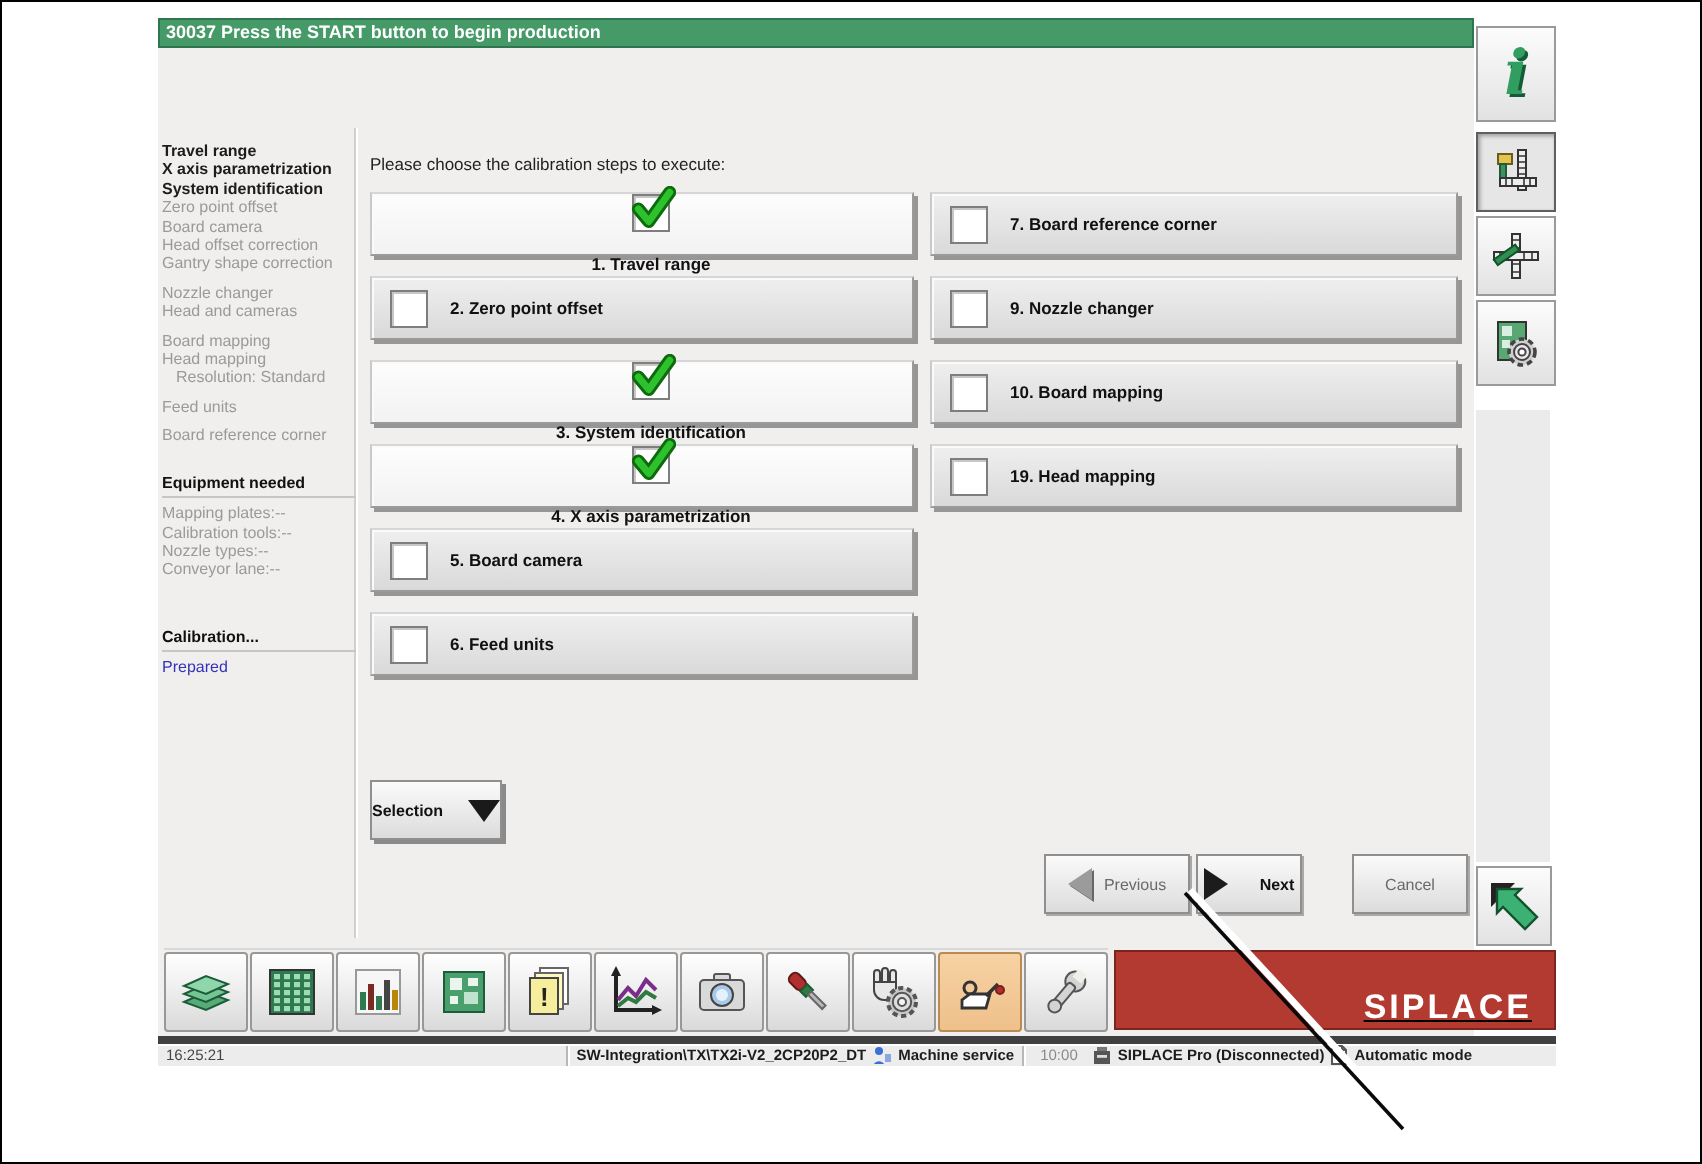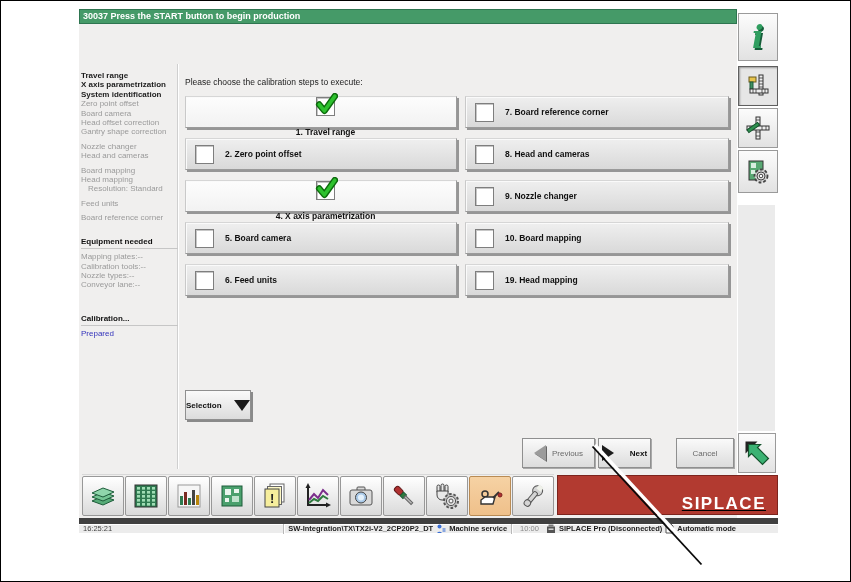--- a/index.html
+++ b/index.html
@@ -31,21 +31,21 @@
   .step.checked{background:linear-gradient(180deg,#fdfdfd,#f2f2f2);flex-direction:column;}
   .cb{width:17px;height:17px;background:#fff;border:1px solid #7e7e7e;box-shadow:inset 1px 1px 0 #c7c7c7;position:relative;flex:0 0 auto;}
   .cb svg{position:absolute;left:-2px;top:-5px;width:23px;height:23px;display:none;}
   .step.checked .cb svg{display:block;}
   .step-label{font-size:8.5px;font-weight:bold;color:#111;white-space:nowrap;}
   
   .btn3d{background:linear-gradient(180deg,#fafafa,#dcdcdc);border:1px solid #8f8f8f;box-sizing:border-box;
          display:flex;align-items:center;justify-content:center;cursor:pointer;}
   .sel-btn{position:absolute;left:106px;top:381px;width:66px;height:30px;gap:7px;box-shadow:2px 2px 0 #8a8a8a;font-size:8px;font-weight:bold;color:#111;justify-content:space-between;}
   .tri-down{width:0;height:0;border-left:8px solid transparent;border-right:8px solid transparent;border-top:11px solid #1a1a1a;}
-  .nav-btn{position:absolute;top:429px;height:30px;gap:6px;font-size:8px;box-shadow:1px 1px 0 #a9a9a9;}
+  .nav-btn{position:absolute;top:418px;height:30px;gap:6px;font-size:8px;box-shadow:1px 1px 0 #a9a9a9;}
   .nav-prev{left:443px;width:73px;color:#6a6a6a;}
   .nav-next{left:519px;width:53px;color:#111;font-weight:bold;gap:16px;}
   .nav-cancel{left:597px;width:58px;color:#6a6a6a;}
   .tri-left{width:0;height:0;border-top:8px solid transparent;border-bottom:8px solid transparent;border-right:12px solid #9b9b9b;filter:drop-shadow(1px 1px 0 #666);}
   .tri-right{width:0;height:0;border-top:8px solid transparent;border-bottom:8px solid transparent;border-left:12px solid #1c1c1c;}
   
   .toolbar{position:absolute;left:3px;top:465px;display:flex;gap:1px;border-top:1px solid #d8d8d8;padding-top:1px;}
   .tb-btn{width:42px;height:40px;background:linear-gradient(180deg,#ffffff,#dadada);border:1px solid #989898;border-radius:2px;
           box-sizing:border-box;display:flex;align-items:center;justify-content:center;cursor:pointer;}
   .tb-btn.active{background:linear-gradient(180deg,#f6d2a4,#efc08a);border-color:#b98b54;}
@@ -53,21 +53,21 @@
           display:flex;align-items:flex-end;justify-content:flex-end;padding-right:11px;text-decoration:underline;}
   .logo{color:#fff;font-weight:bold;font-size:17px;letter-spacing:1.5px;}
   
   .rstrip{position:absolute;left:659px;top:196px;width:37px;height:226px;background:#ebebeb;}
   .r-btn{position:absolute;left:659px;width:40px;background:linear-gradient(180deg,#fcfcfc,#e2e2e2);border:1px solid #9a9a9a;
          box-sizing:border-box;display:flex;align-items:center;justify-content:center;cursor:pointer;}
   .r-btn.pressed{background:#e6e6e6;border-color:#5f5f5f;box-shadow:inset 1px 1px 2px #9a9a9a;}
   .info-glyph{font-family:"DejaVu Serif","Liberation Serif",serif;font-style:italic;font-weight:bold;font-size:31px;
               color:#2f9e5f;text-shadow:1.5px 1.5px 0 #145c38;line-height:1;}
   
-  .statusbar{position:absolute;left:0;top:509px;width:699px;height:15px;background:#ececec;border-top:6px solid #404040;
+  .statusbar{position:absolute;left:0;top:509px;width:699px;height:15px;background:#ececec;border-top:4px solid #404040;
              box-shadow:inset 0 1px 0 #fff;display:flex;align-items:center;font-size:7.5px;color:#444;box-sizing:border-box;}
   .sb-time{margin-left:4px;}
   .sb-sep{width:1px;height:10px;background:#b8b8b8;box-shadow:1px 0 0 #fff;margin:0 4px;}
   .sb-bold{font-weight:bold;color:#1c1c1c;white-space:nowrap;}
   .sb-dim{color:#8a8a8a;}
   .sb-ico{display:inline-flex;margin:0 3px;}
   .spacer{flex:1;}
   
   .overlay{position:absolute;left:0;top:0;width:851px;height:582px;pointer-events:none;z-index:90;}
 </style>
@@ -137,39 +137,44 @@
           <span class="cb"></span>
           <span class="step-label">2. Zero point offset</span>
         </div>
         <div class="step checked">
           <span class="cb">
             <svg viewBox="0 0 22 22">
               <polyline points="4,11 9,17 19,3" fill="none" stroke="#0d6b0d" stroke-width="6.2" stroke-linecap="round" stroke-linejoin="round"></polyline>
               <polyline points="4,11 9,17 19,3" fill="none" stroke="#2dc12e" stroke-width="3.4" stroke-linecap="round" stroke-linejoin="round"></polyline>
             </svg>
           </span>
+          <span class="step-label">3. System identification</span>
+        </div>
+        <div class="step checked">
+          <span class="cb">
+            <svg viewBox="0 0 22 22">
+              <polyline points="4,11 9,17 19,3" fill="none" stroke="#0d6b0d" stroke-width="6.2" stroke-linecap="round" stroke-linejoin="round"></polyline>
+              <polyline points="4,11 9,17 19,3" fill="none" stroke="#2dc12e" stroke-width="3.4" stroke-linecap="round" stroke-linejoin="round"></polyline>
+            </svg>
+          </span>
           <span class="step-label">4. X axis parametrization</span>
         </div>
         <div class="step">
           <span class="cb"></span>
           <span class="step-label">5. Board camera</span>
         </div>
         <div class="step">
           <span class="cb"></span>
           <span class="step-label">6. Feed units</span>
         </div>
       </div>
     <div class="col col2">
         <div class="step">
           <span class="cb"></span>
           <span class="step-label">7. Board reference corner</span>
-        </div>
-        <div class="step">
-          <span class="cb"></span>
-          <span class="step-label">8. Head and cameras</span>
         </div>
         <div class="step">
           <span class="cb"></span>
           <span class="step-label">9. Nozzle changer</span>
         </div>
         <div class="step">
           <span class="cb"></span>
           <span class="step-label">10. Board mapping</span>
         </div>
         <div class="step">

